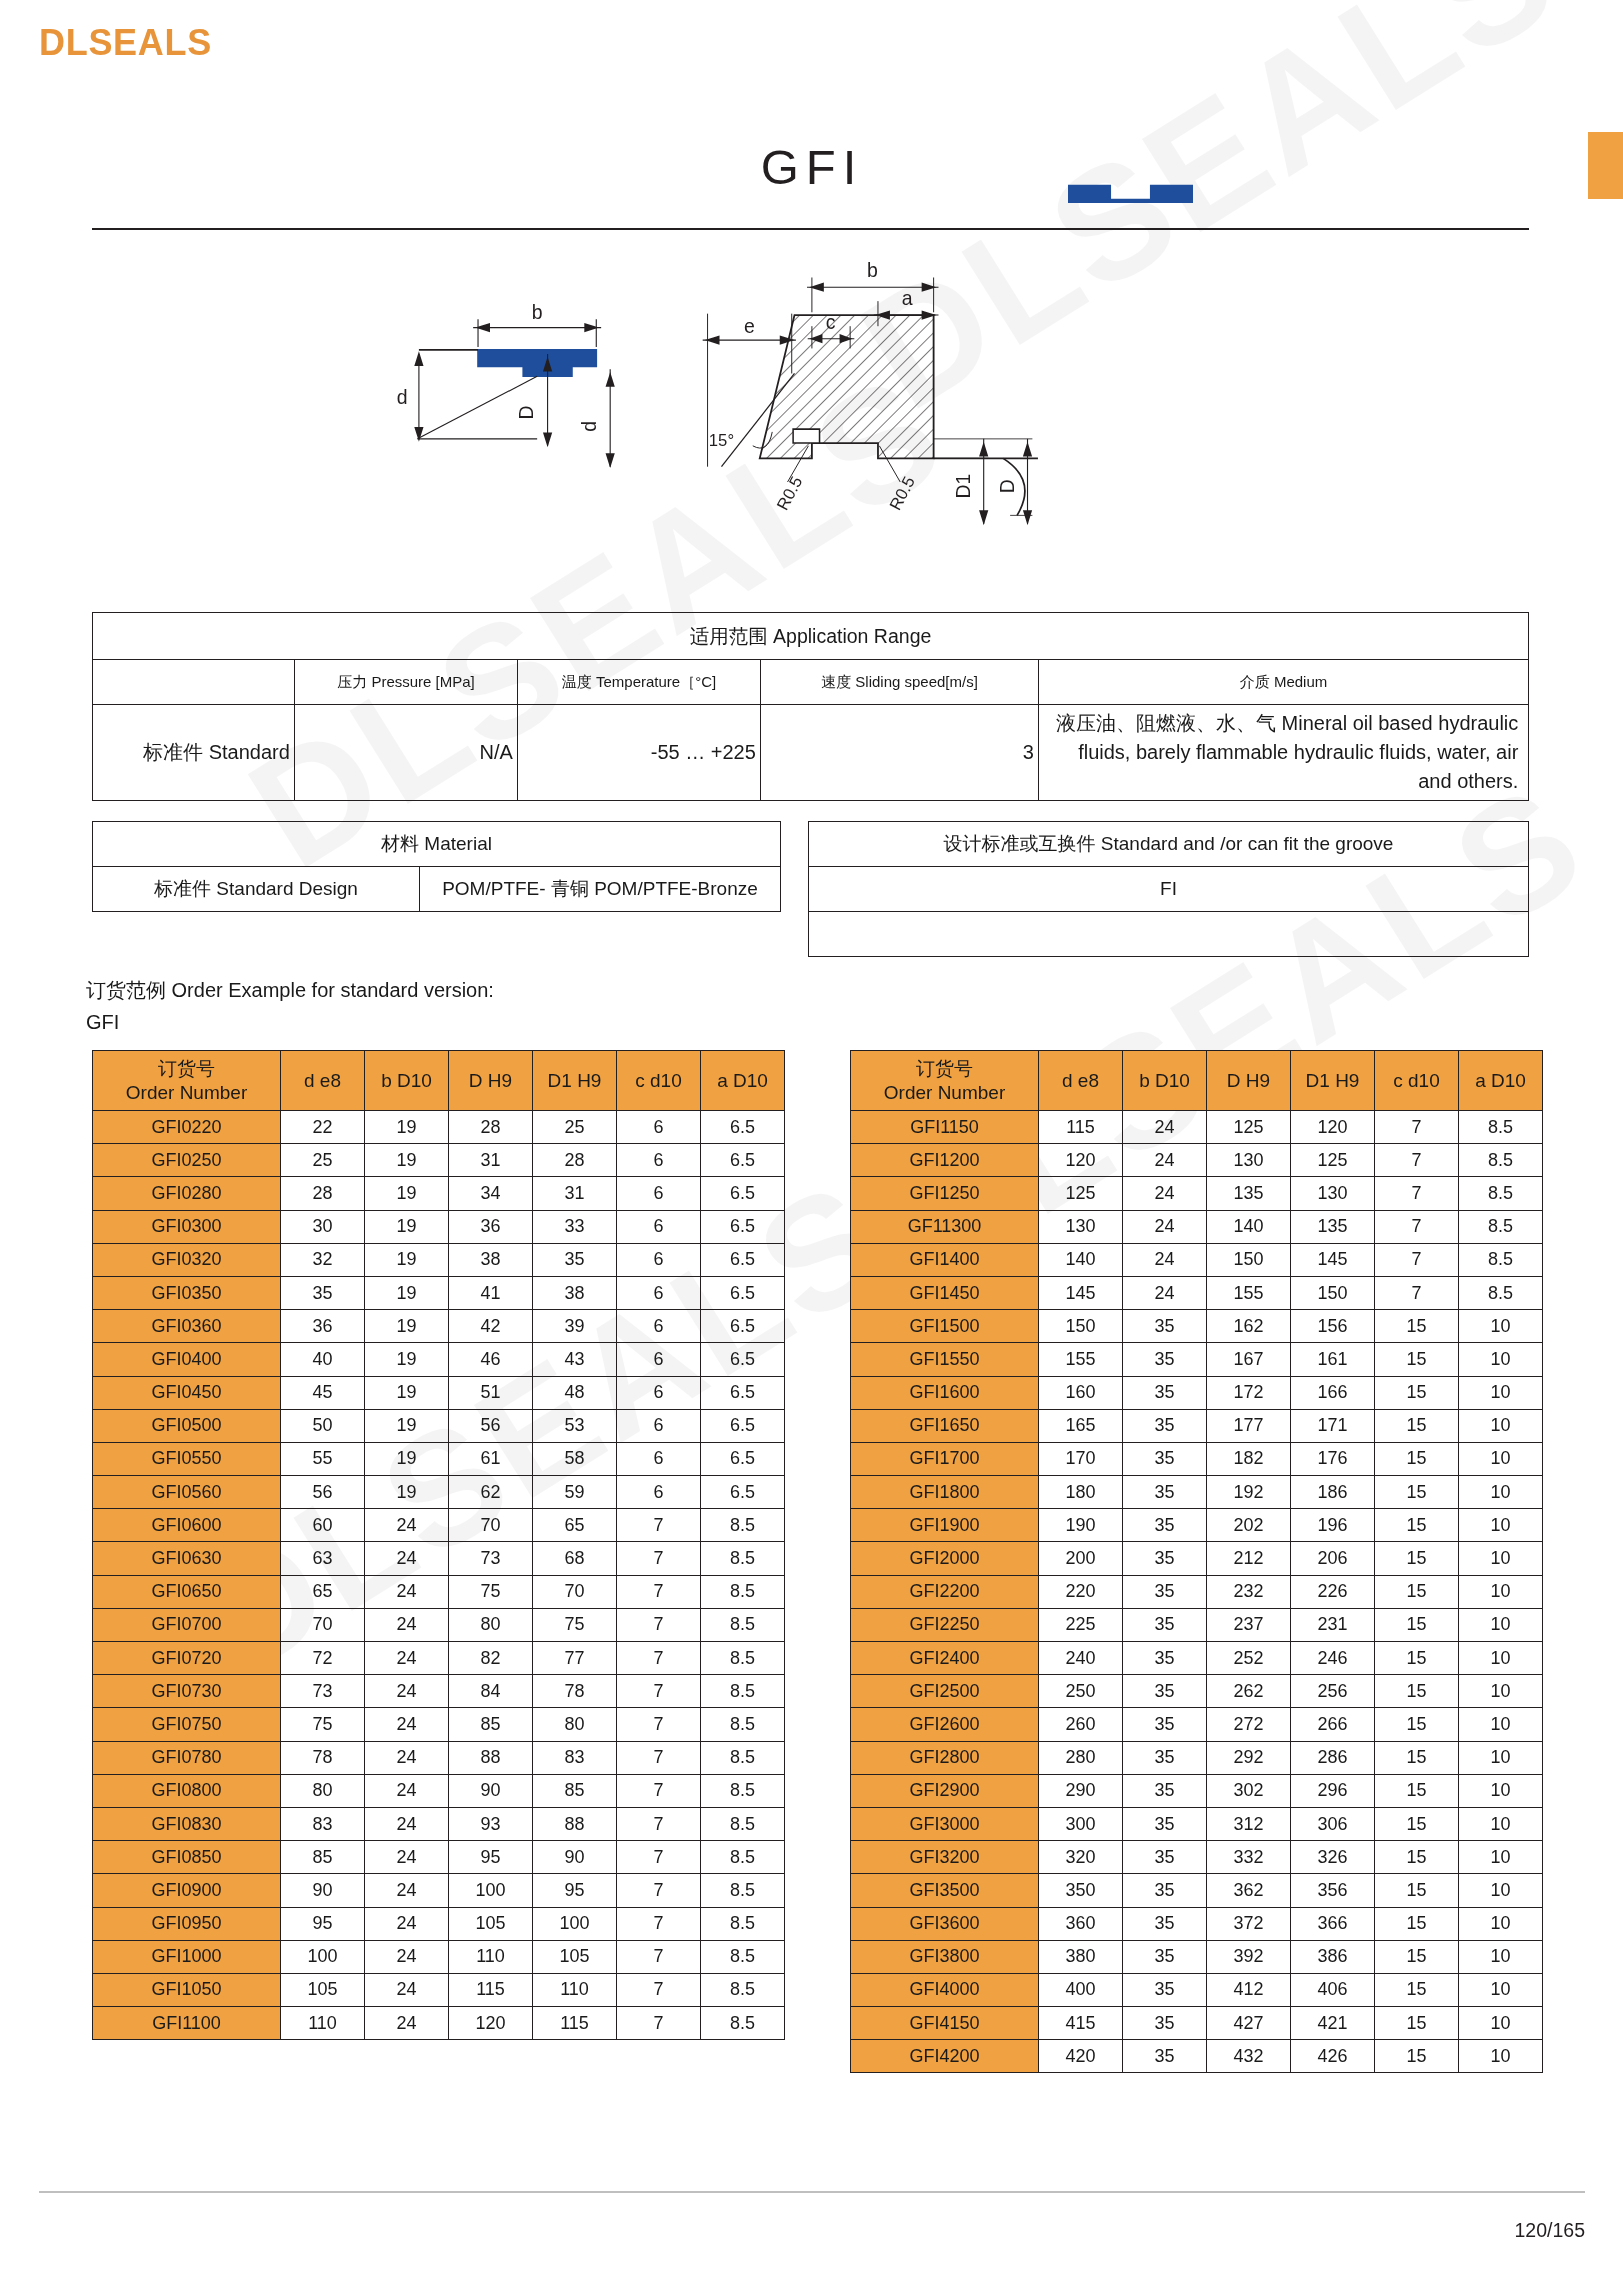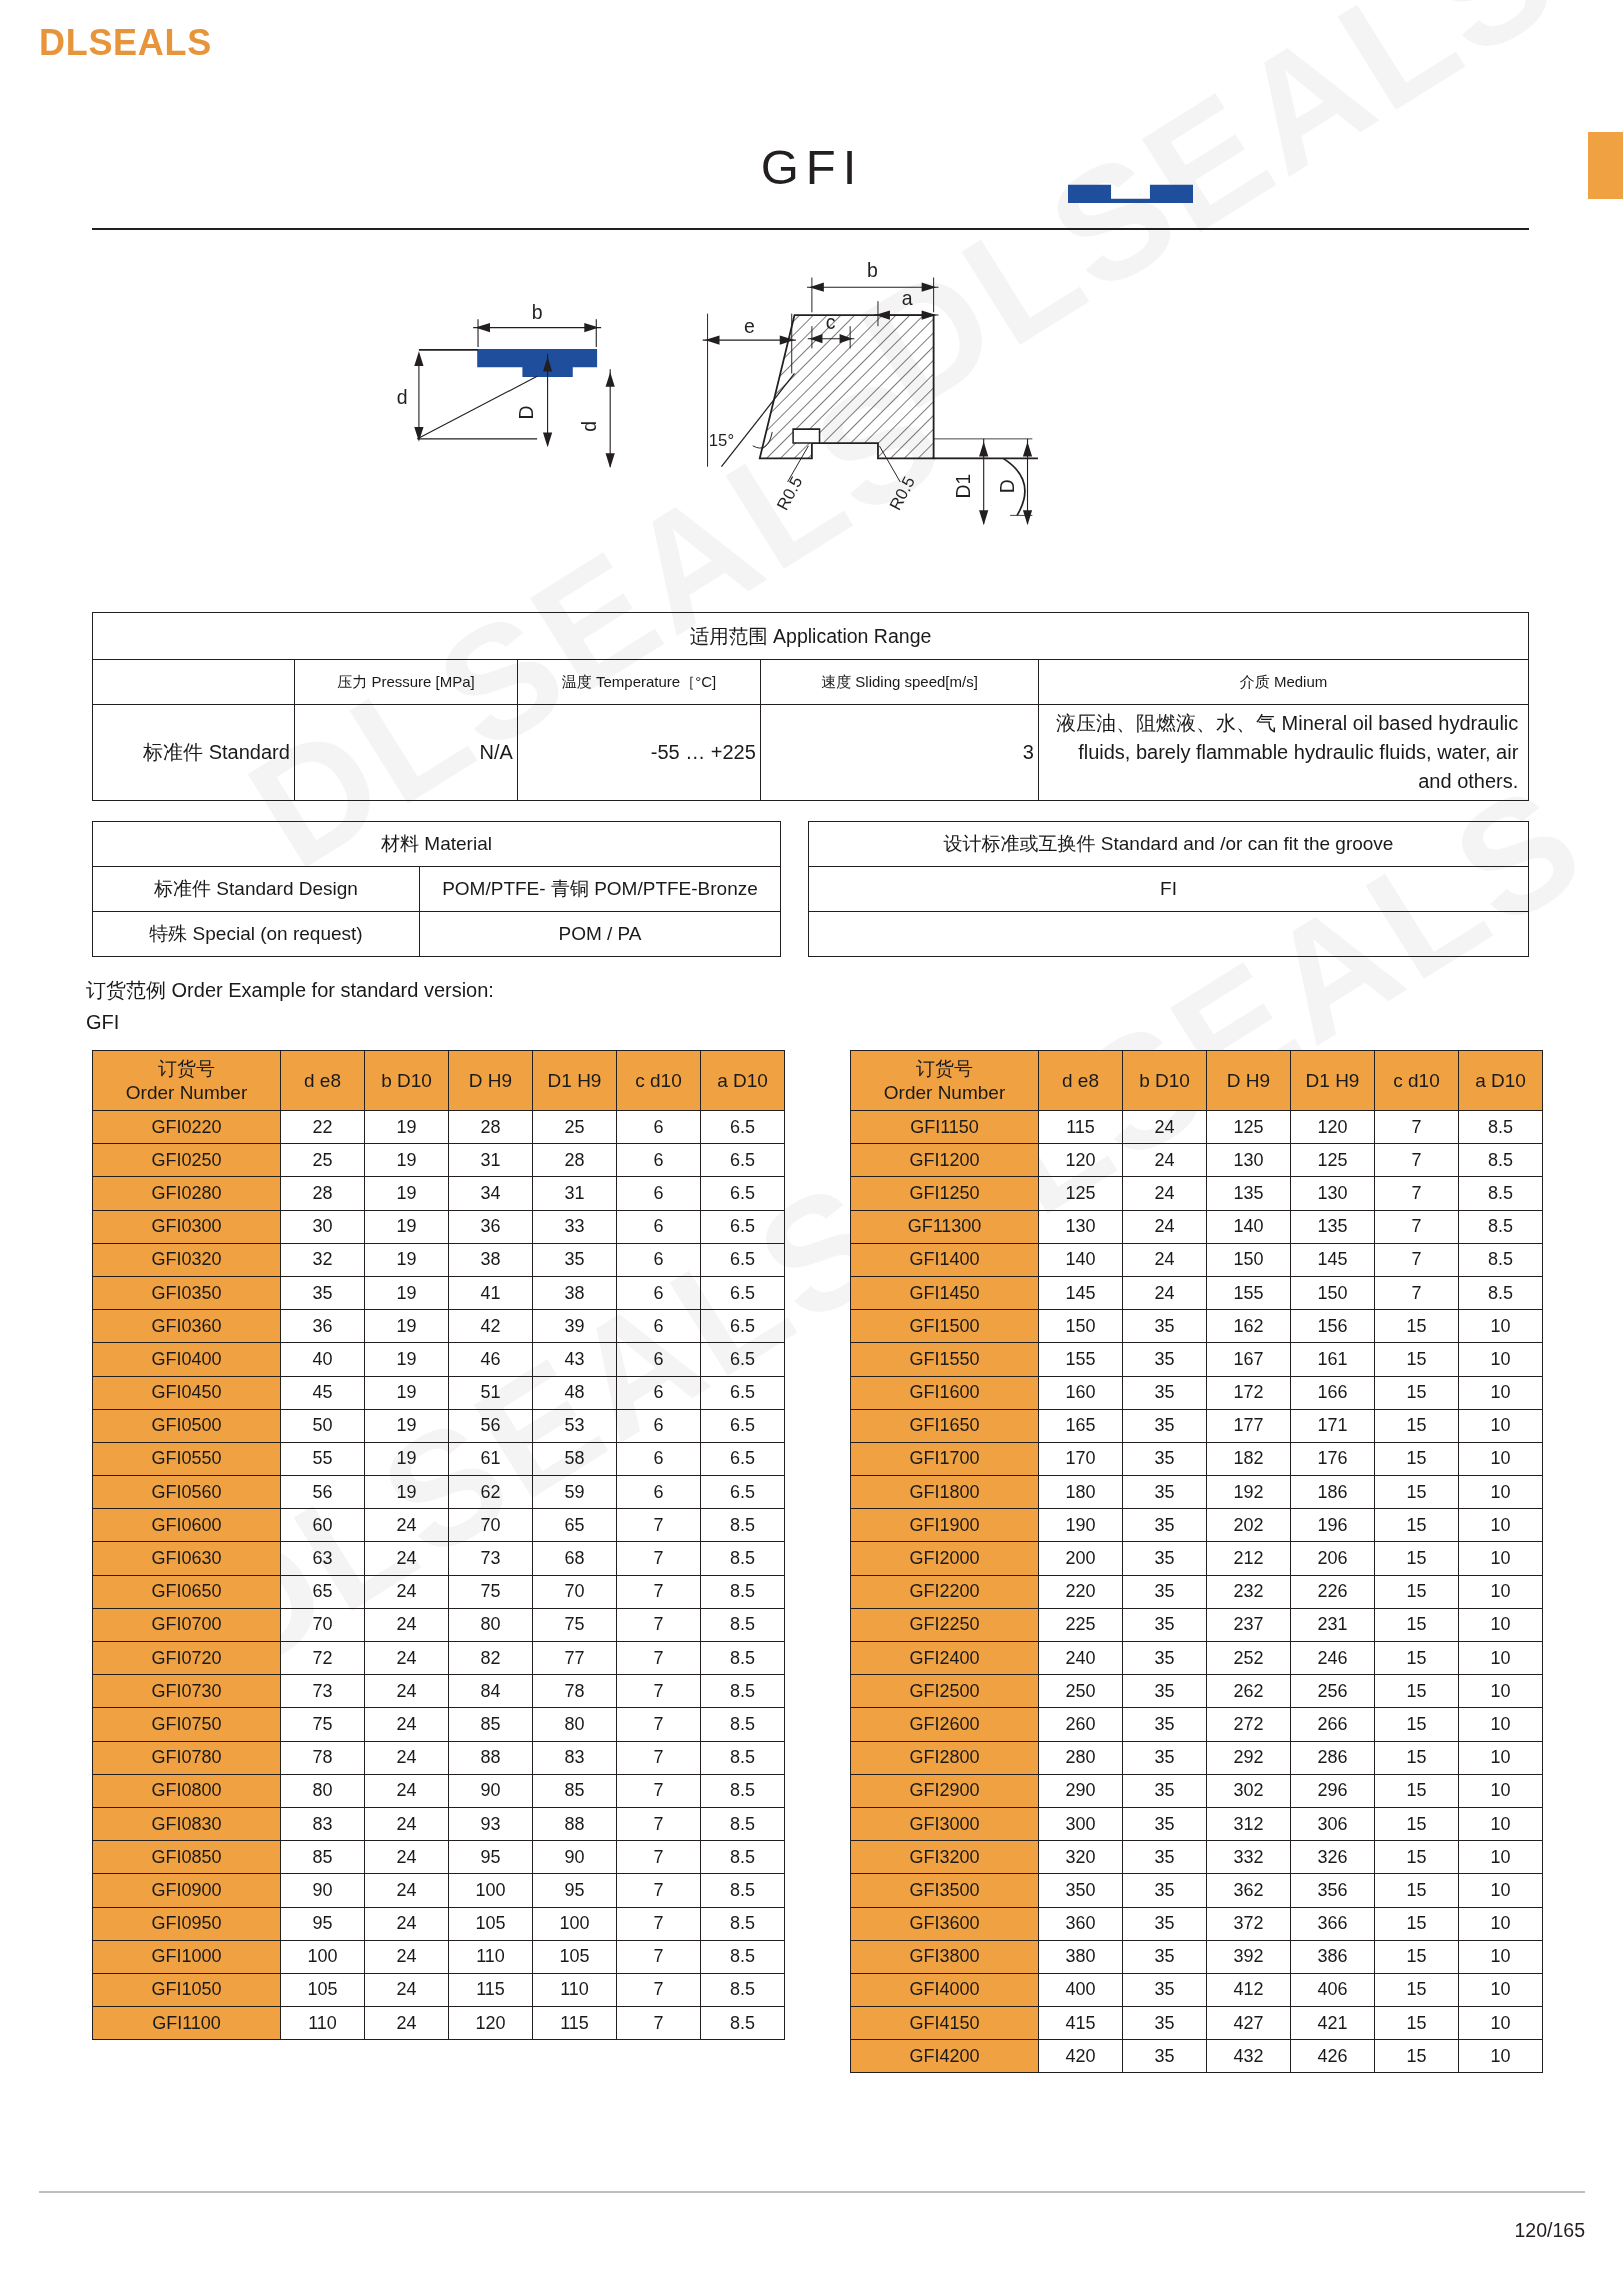--- a/index.html
+++ b/index.html
@@ -326,24 +326,20 @@
   </table>
 
   <table id="material-table">
     <tbody>
       <tr>
         <td colspan="2">材料 Material</td>
       </tr>
       <tr>
         <td style="width:327px;">标准件 Standard Design</td>
         <td>POM/PTFE- 青铜 POM/PTFE-Bronze</td>
-      </tr>
-      <tr>
-        <td>特殊 Special (on request)</td>
-        <td>POM / PA</td>
       </tr>
     </tbody>
   </table>
 
   <table id="standard-table">
     <tbody>
       <tr>
         <td>设计标准或互换件 Standard and /or can fit the groove</td>
       </tr>
       <tr>

